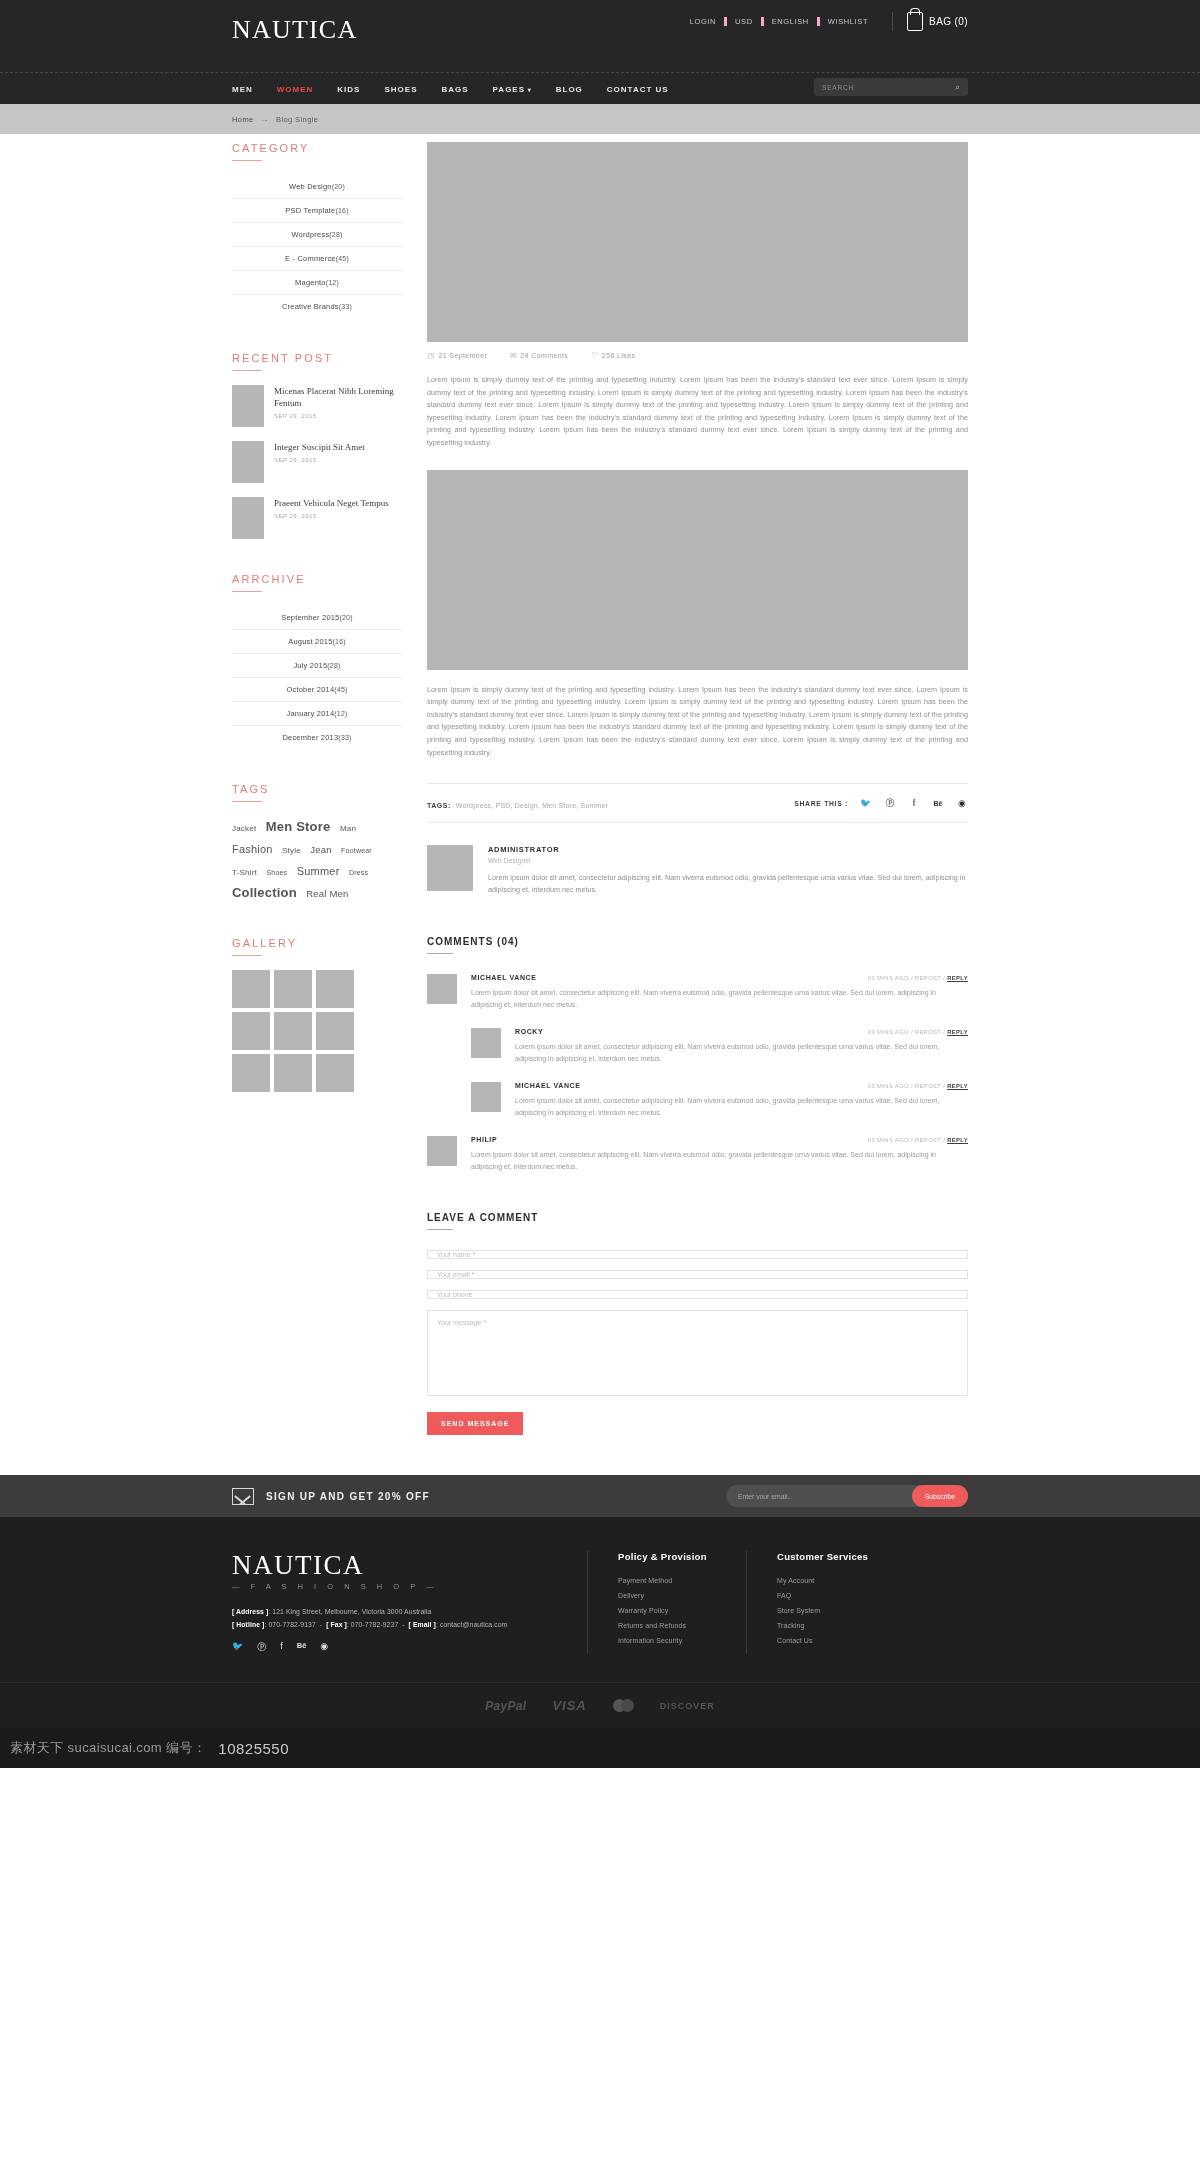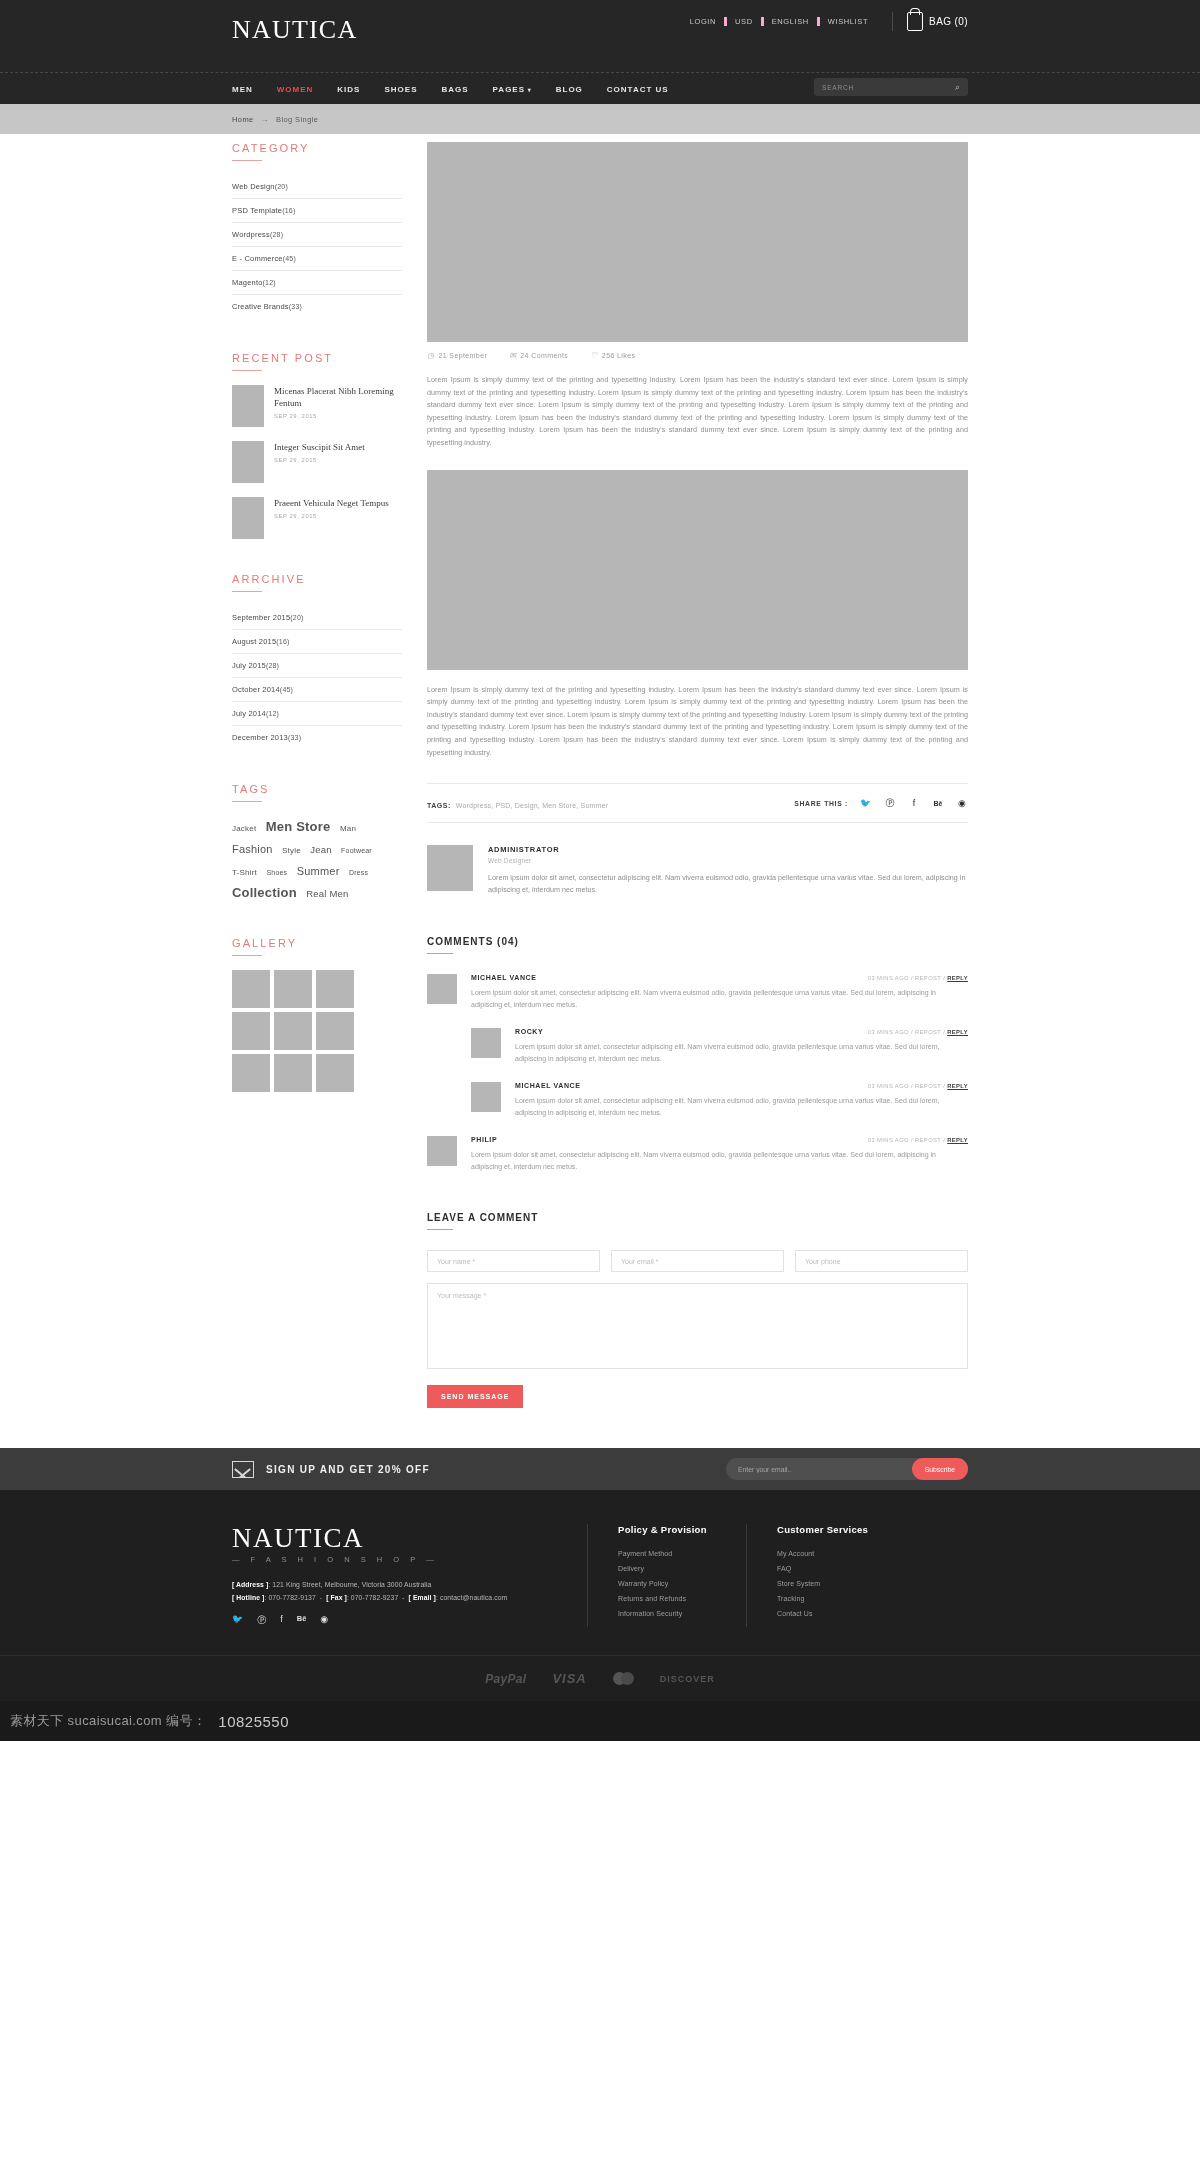--- a/index.html
+++ b/index.html
@@ -129,21 +129,21 @@
     margin-bottom: 14px;
   }
   .wtitle:after {
     content: ""; position: absolute; left: 0; bottom: 0;
     width: 30px; height: 1px; background: #e0a6a2;
   }
   .widget { margin-bottom: 34px; }
 
   
   .lrow {
-    display: flex; justify-content: flex-start; align-items: center;
+    display: flex; justify-content: center; align-items: center;
     border-bottom: 1px solid #eaeaea;
     padding: 7px 0 7px 0;
     font-size: 7.5px;
     color: #4a4a4a;
     letter-spacing: .2px;
   }
   .lrow:last-child { border-bottom: none; }
   .lrow .cnt { color: #5c5c5c; font-size: 7px; }
 
   
@@ -219,21 +219,21 @@
   .cmt.lvl2 { margin-left: 44px; }
   .cav { width: 30px; height: 30px; background: #b6b6b6; flex: 0 0 30px; }
   .cbody { flex: 1; }
   .chead { display: flex; justify-content: space-between; align-items: baseline; }
   .cname { font-size: 7px; font-weight: 700; color: #2e2e2e; letter-spacing: .6px; }
   .cact { font-size: 5.8px; color: #b5b5b5; letter-spacing: .4px; }
   .cact b { color: #3c3c3c; text-decoration: underline; font-weight: 700; }
   .ctext { font-size: 7px; color: #9a9a9a; line-height: 11.5px; margin-top: 6px; }
 
   
-  .frow { display: flex; gap: 11px; margin-bottom: 11px; }
+  .frow { display: flex; gap: 11px; margin-bottom: 11px; flex-direction: column; }
   .fin {
     flex: 1; height: 22px; border: 1px solid #e2e2e2; background: #fff;
     font-size: 7px; color: #b4b4b4; padding: 0 9px; outline: none;
     font-family: "Liberation Sans", sans-serif;
   }
   .fin::placeholder { color: #bdbdbd; }
   .fta {
     width: 100%; height: 86px; border: 1px solid #e2e2e2; background: #fff;
     font-size: 7px; color: #b4b4b4; padding: 8px 9px; outline: none; resize: none;
     font-family: "Liberation Sans", sans-serif;
@@ -431,21 +431,21 @@
           </div>
         <div class="lrow">
             <span>July 2015</span>
             <span class="cnt">(28)</span>
           </div>
         <div class="lrow">
             <span>October 2014</span>
             <span class="cnt">(45)</span>
           </div>
         <div class="lrow">
-            <span>July 2014</span>
+            <span>January 2014</span>
             <span class="cnt">(12)</span>
           </div>
         <div class="lrow">
             <span>December 2013</span>
             <span class="cnt">(33)</span>
           </div>
       </div>
 
       <div class="widget">
         <div class="wtitle">TAGS</div>

